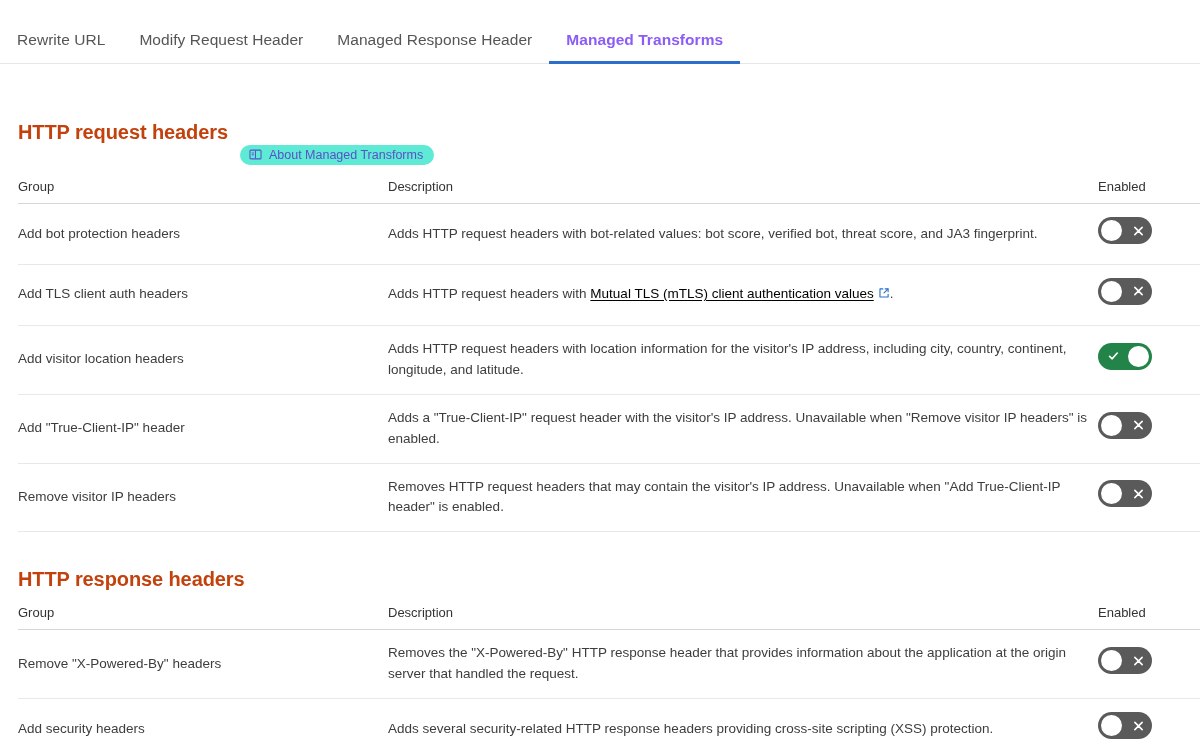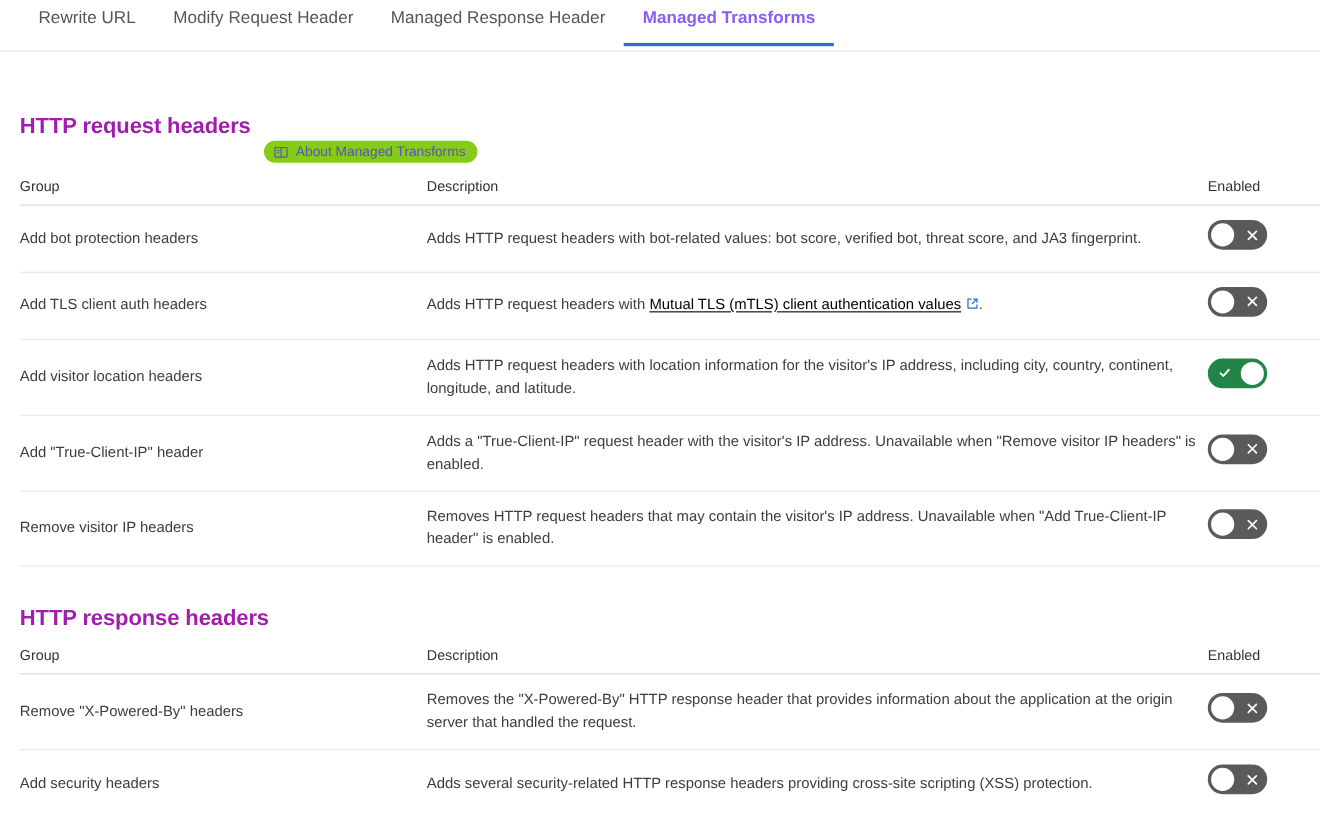--- a/index.html
+++ b/index.html
@@ -10,24 +10,23 @@
     height: 742px;
     background: #ffffff;
     font-family: "Liberation Sans", sans-serif;
     color: #313131;
     overflow: hidden;
   }
 
   
   .tabbar {
     position: relative;
-    height: 47px;
+    height: 64px;
     display: flex;
-    align-items: flex-start;
-    padding-left: 18px;
+    align-items: flex-end;
     border-bottom: 1px solid #e6e6e6;
   }
   .tab {
     position: relative;
     font-size: 15.5px;
     color: #555555;
     line-height: 1;
     padding: 9px 17px 16px 17px;
     cursor: pointer;
     white-space: nowrap;
@@ -51,28 +50,28 @@
   .section-head {
     display: flex;
     align-items: center;
     gap: 12px;
     margin-top: 36px;
     margin-bottom: 14px;
   }
   .section-title {
     font-size: 20px;
     font-weight: 700;
-    color: #a21caf;
+    color: #c2410c;
     letter-spacing: -0.1px;
   }
   .docs-badge {
     display: inline-flex;
-    align-items: center;
+    align-items: flex-start;
     gap: 7px;
-    background: #84cc16;
+    background: #5eead4;
     color: #5b50c8;
     border-radius: 11px;
     padding: 3px 11px 3px 9px;
     font-size: 12.5px;
     cursor: pointer;
     margin-top: 45px;
   }
   .docs-badge svg { display: block; }
 
   

